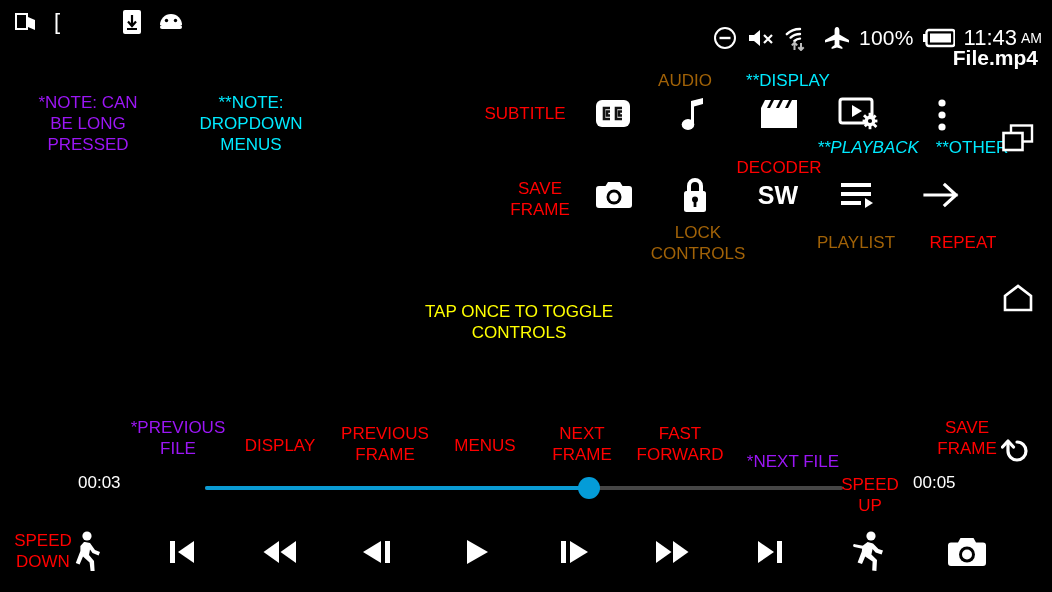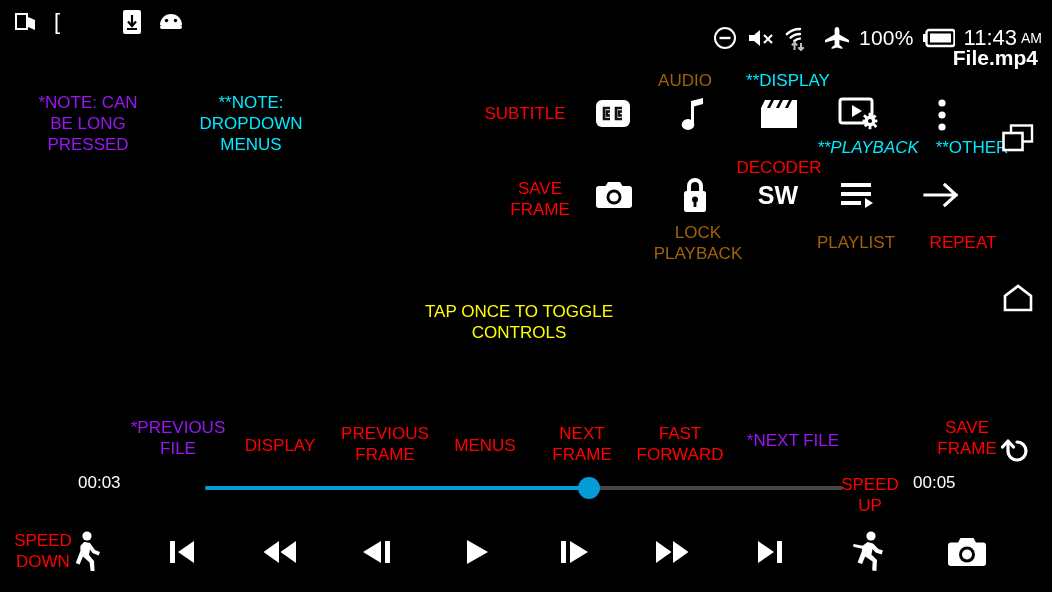--- a/index.html
+++ b/index.html
@@ -314,21 +314,21 @@
     <span>
       <svg width="32" height="38" viewBox="0 0 32 38">
         <path d="M16 2 A8 8 0 0 1 24 10 L24 16 L20 16 L20 10 A4 4 0 0 0 12 10 L12 16 L8 16 L8 10 A8 8 0 0 1 16 2 Z" fill="#fff"></path>
         <rect x="5" y="15" width="22" height="21" rx="2.5" fill="#fff"></rect>
         <circle cx="16" cy="23.5" r="3" fill="#000"></circle>
         <rect x="14.6" y="24" width="2.8" height="7" fill="#000"></rect>
       </svg>
     </span>
   </div>
   <div class="lbl lbl-green" style="left:628px; top:222px; width:140px;">LOCK
-PLAYBACK</div>
+CONTROLS</div>
 
   <div class="lbl lbl-red" style="left:714px; top:157px; width:130px;">DECODER</div>
   <div class="icon-btn" style="left:752px; top:180px; width:52px; height:30px;">
     <span class="sw-text">SW</span>
   </div>
 
   <div class="icon-btn" style="left:838px; top:178px; width:40px; height:34px;">
     <span>
       <svg width="34" height="28" viewBox="0 0 34 28">
         <rect x="0" y="2" width="30" height="4" fill="#fff"></rect>
@@ -363,21 +363,21 @@
   <div class="lbl lbl-purple" style="left:122px; top:417px; width:112px;">*PREVIOUS
 FILE</div>
   <div class="lbl lbl-red" style="left:222px; top:435px; width:116px;">DISPLAY</div>
   <div class="lbl lbl-red" style="left:325px; top:423px; width:120px;">PREVIOUS
 FRAME</div>
   <div class="lbl lbl-red" style="left:441px; top:435px; width:88px;">MENUS</div>
   <div class="lbl lbl-red" style="left:531px; top:423px; width:102px;">NEXT
 FRAME</div>
   <div class="lbl lbl-red" style="left:621px; top:423px; width:118px;">FAST
 FORWARD</div>
-  <div class="lbl lbl-purple" style="left:730px; top:430px; width:126px;text-align:center;">*NEXT FILE</div>
+  <div class="lbl lbl-purple" style="left:730px; top:451px; width:126px;text-align:center;">*NEXT FILE</div>
   <div class="lbl lbl-red" style="left:916px; top:417px; width:102px;">SAVE
 FRAME</div>
 
   <div class="icon-btn" style="left:1000px; top:436px; width:36px; height:34px;">
     <span>
       <svg width="34" height="30" viewBox="0 0 34 30">
         <path d="M7 4 L7 13 A9 9 0 0 0 25 13 A9 9 0 0 0 16 4" fill="none" stroke="#fff" stroke-width="3.2" stroke-linecap="round"></path>
         <path d="M1.5 9 L7 3 L12.5 9" fill="none" stroke="#fff" stroke-width="3.2" stroke-linecap="round" stroke-linejoin="round"></path>
       </svg>
     </span>

